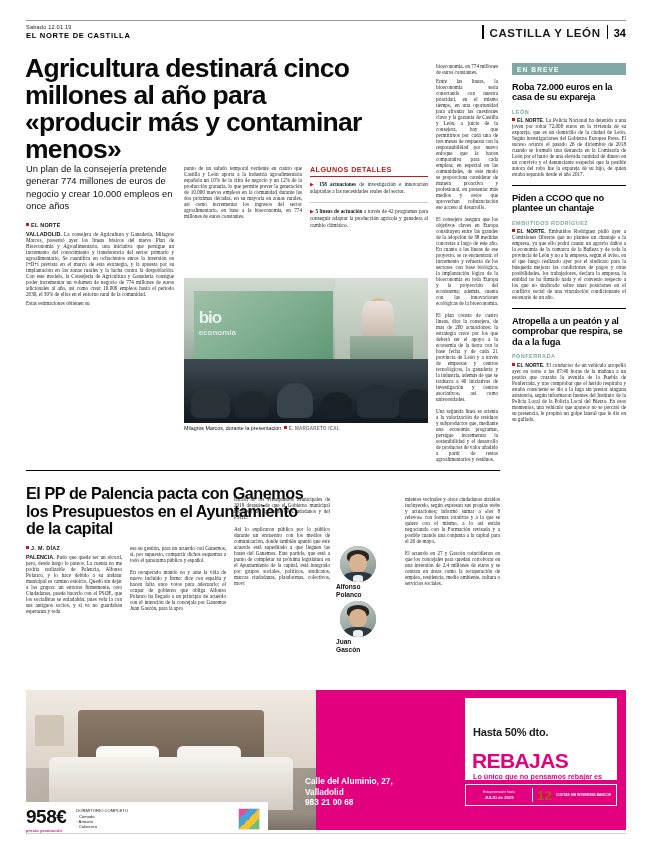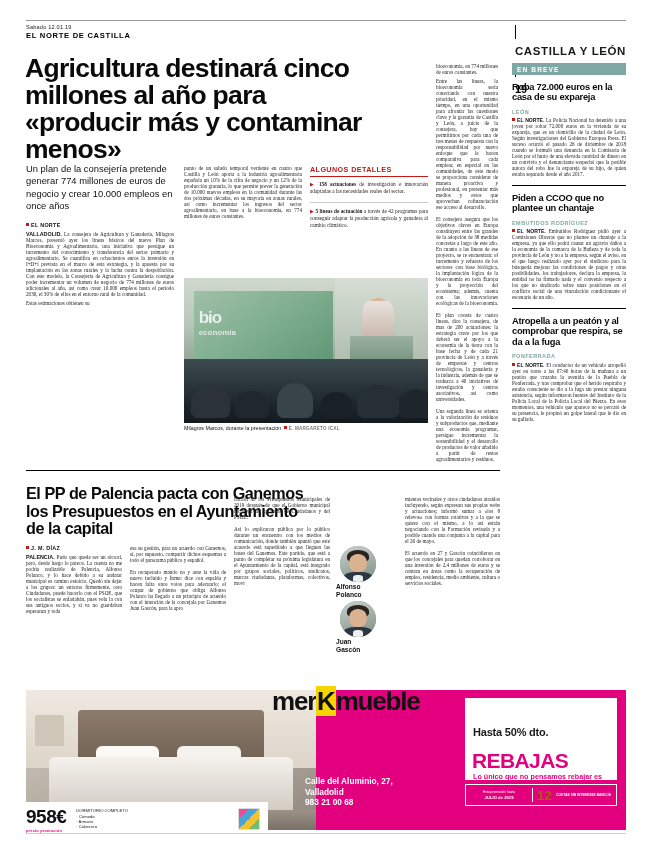--- a/index.html
+++ b/index.html
@@ -40,23 +40,22 @@
     font-weight: bold;
     font-size: 7.6px;
     letter-spacing: 0.7px;
     color: #000;
     line-height: 9px;
   }
   .mh-right {
     position: absolute;
     right: 0; top: 1px;
     display: flex;
-    align-items: flex-start;
+    align-items: flex-end;
     gap: 6px;
-    flex-direction: column;
   }
   .mh-rule {
     width: 1.2px; height: 14px; background: #000;
   }
   .mh-section {
     font-family: "Liberation Sans", sans-serif;
     font-weight: bold;
     font-size: 11.5px;
     letter-spacing: 0.6px;
     color: #1a1a1a;
@@ -584,21 +583,21 @@
 <div class="page">
 
   <div class="mh-topline"></div>
   <div class="masthead">
     <div class="mh-date">Sabado 12.01.19</div>
     <div class="mh-paper">EL NORTE DE CASTILLA</div>
     <div class="mh-right">
       <div class="mh-rule"></div>
       <div class="mh-section">CASTILLA Y LEÓN</div>
       <div class="mh-rule"></div>
-      <div class="mh-page">19</div>
+      <div class="mh-page">34</div>
     </div>
   </div>
 
   <div class="headline">Agricultura destinará cinco millones al año para «producir más y contaminar menos»</div>
 
   <div class="lead">Un plan de la consejería pretende generar 774 millones de euros de negocio y crear 10.000 empleos en once años</div>
 
   <div class="colA">
     <div class="byline">
       <span class="sq"></span><span>EL NORTE</span>
@@ -766,21 +765,20 @@
       <div class="bedwall"></div>
       <div class="lamp"></div>
       <div class="headboard"></div>
       <div class="pillow1"></div>
       <div class="pillow2"></div>
       <div class="bed"></div>
       <div class="floor"></div>
     </div>
   </div>
 
-  <div class="ad-brand"><span>mer</span><span class="k">K</span><span>mueble</span></div>
 
   <div class="ad-white"></div>
   <div class="ad-rebajas">REBAJAS</div>
   <div class="ad-hasta">Hasta 50% dto.</div>
   <div class="ad-slogan">Lo único que no pensamos rebajar es tu satisfacción.</div>
 
   <div class="ad-addr">
     <span>Calle del Aluminio, 27,</span><br>
     <span>Valladolid</span><br>
     <span>983 21 00 68</span>

